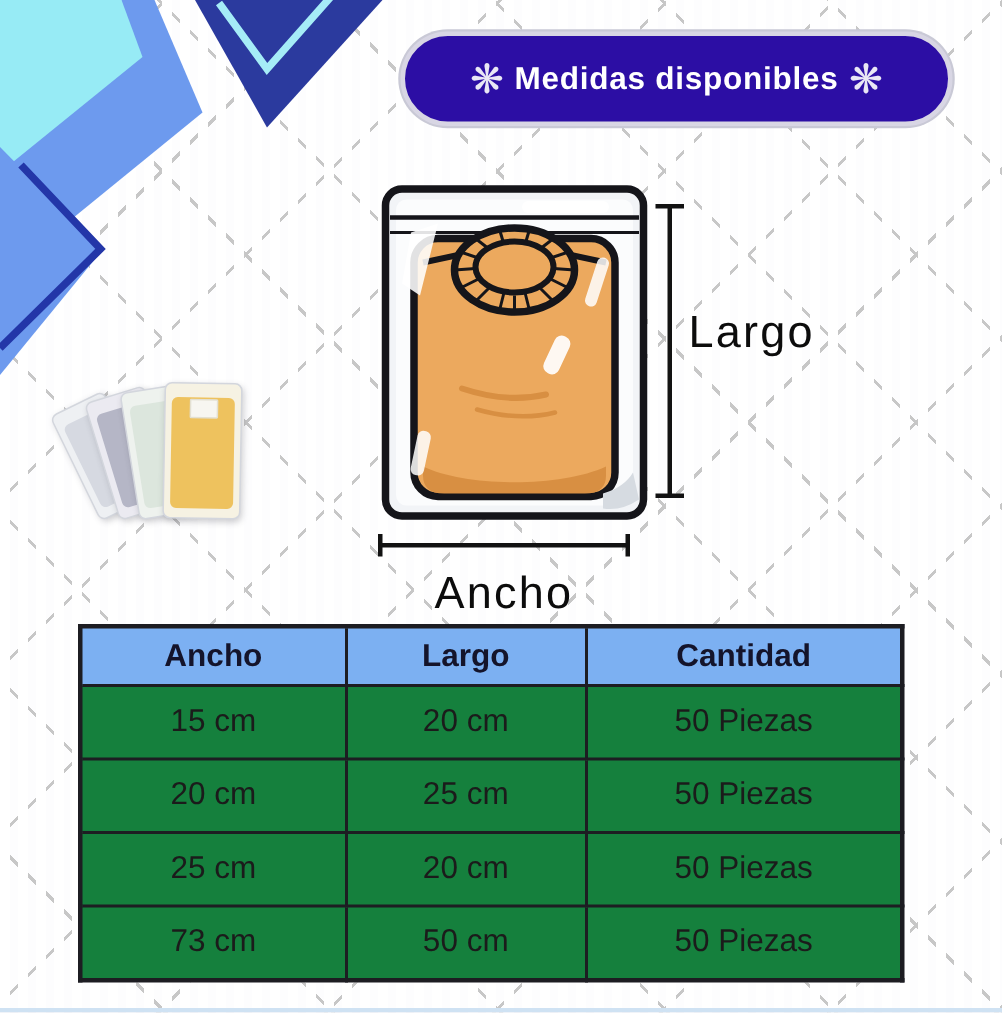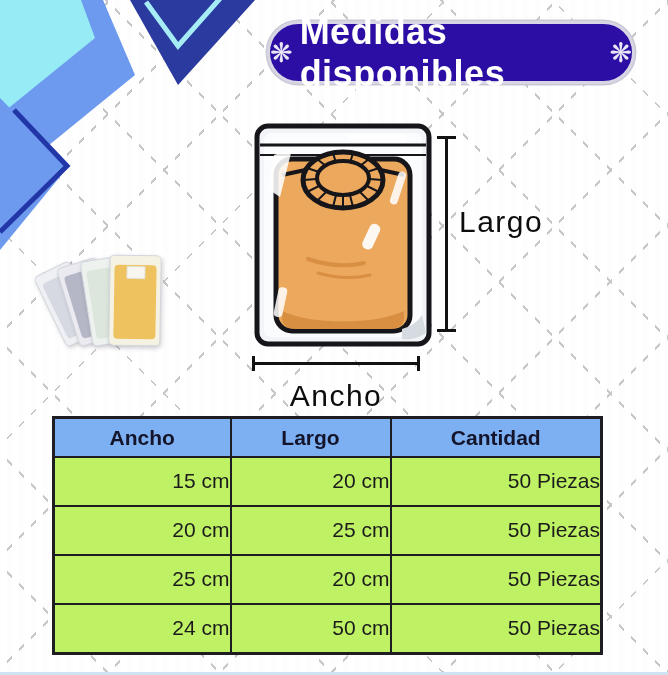--- a/index.html
+++ b/index.html
@@ -15,21 +15,21 @@
   
   .decor{position:absolute;left:0;top:0;}
   
   .banner{
     position:absolute;left:267px;top:21px;width:368px;height:63px;
     background:#2C0EA4;border:3px solid #d8d6e4;border-radius:34px;
     box-shadow:0 0 0 1.5px #c9c9d6;
     display:flex;align-items:center;justify-content:center;gap:7px;
     box-sizing:border-box;
   }
-  .banner .txt{color:#ffffff;font-size:36px;font-weight:600;letter-spacing:.5px;}
+  .banner .txt{color:#ffffff;font-size:21px;font-weight:600;letter-spacing:.5px;}
   .banner .flower{color:#e9e7f5;font-size:27px;line-height:1;transform:translateY(1px);}
   
   .v-line{position:absolute;left:445px;top:138px;width:3px;height:192px;background:#121212;}
   .v-cap{position:absolute;left:437px;width:19px;height:3px;background:#121212;}
   .v-cap.top{top:136px;} .v-cap.bot{top:329px;}
   .h-line{position:absolute;left:252px;top:362px;width:168px;height:3px;background:#121212;}
   .h-cap{position:absolute;top:356px;width:3px;height:15px;background:#121212;}
   .h-cap.l{left:252px;} .h-cap.r{left:417px;}
   .largo-label{position:absolute;left:459px;top:205px;font-size:30px;letter-spacing:1.5px;color:#0c0c0c;}
   .ancho-label{position:absolute;left:251px;top:379px;width:170px;text-align:center;font-size:30px;letter-spacing:1.5px;color:#0c0c0c;}
@@ -53,21 +53,21 @@
     position:absolute;left:52px;top:416px;width:548px;height:239px;
     border-collapse:collapse;table-layout:fixed;
     border:3px solid #1d1d22;background:#ffffff;
   }
   .size-table th{
     background:#7CB0F2;color:#14142b;font-size:21px;font-weight:bold;
     border:2px solid #1d1d22;height:37px;padding:0;text-align:center;
   }
   .size-table td{
     color:#1b1b1b;font-size:21px;border:2px solid #1d1d22;height:39px;
-    padding:0;text-align:right;background:#bef264;
+    padding:0;text-align:center;background:#15803d;
   }
   .col-a{width:177px;} .col-b{width:160px;} .col-c{width:211px;}
   .bottom-edge{position:absolute;left:0;bottom:0;width:100%;height:3px;background:#cfe2f3;}
 </style>
 </head>
 <body>
 
 <div class="stage">
 
   <svg class="decor" width="260" height="260" viewBox="0 0 260 260">
@@ -177,21 +177,21 @@
         <td>20 cm</td>
         <td>25 cm</td>
         <td>50  Piezas</td>
       </tr>
       <tr>
         <td>25 cm</td>
         <td>20 cm</td>
         <td>50  Piezas</td>
       </tr>
       <tr>
-        <td>24 cm</td>
+        <td>73 cm</td>
         <td>50 cm</td>
         <td>50  Piezas</td>
       </tr>
     </tbody>
   </table>
 
   <div class="bottom-edge"></div>
 </div>
 
 </body></html>

